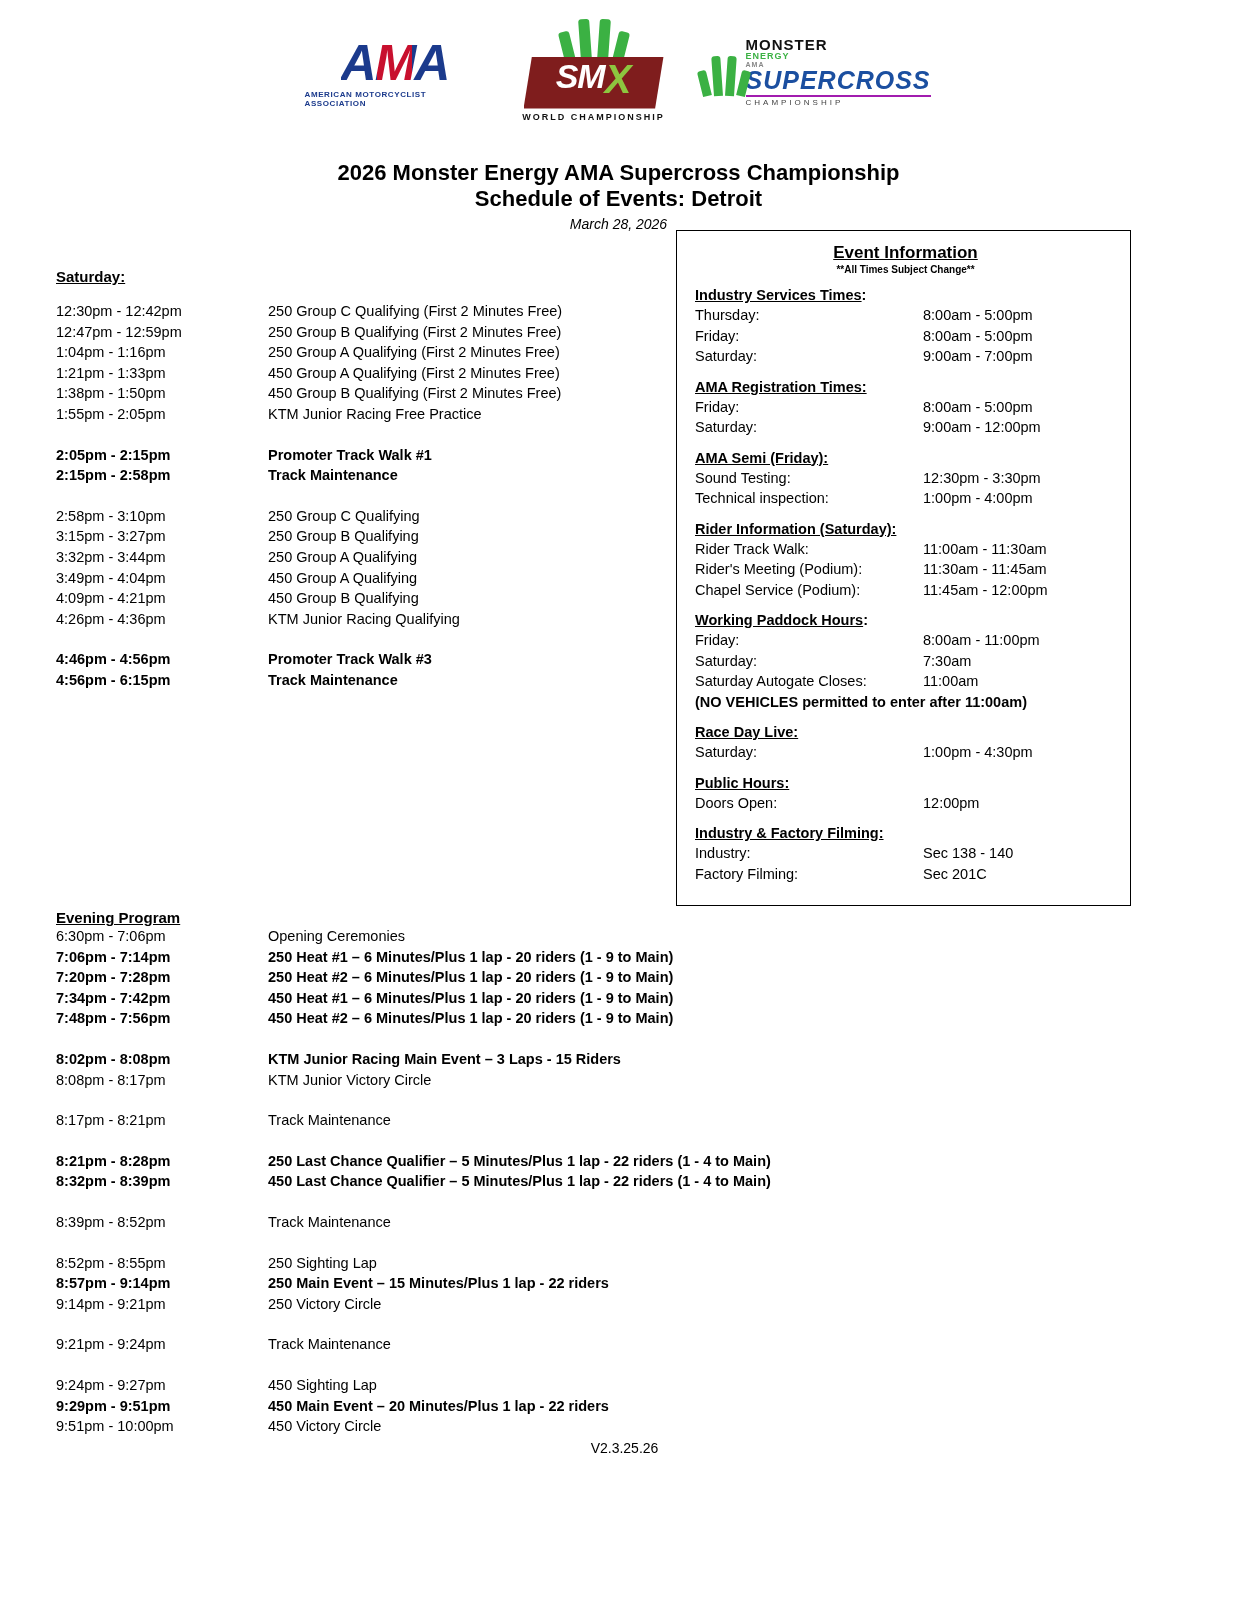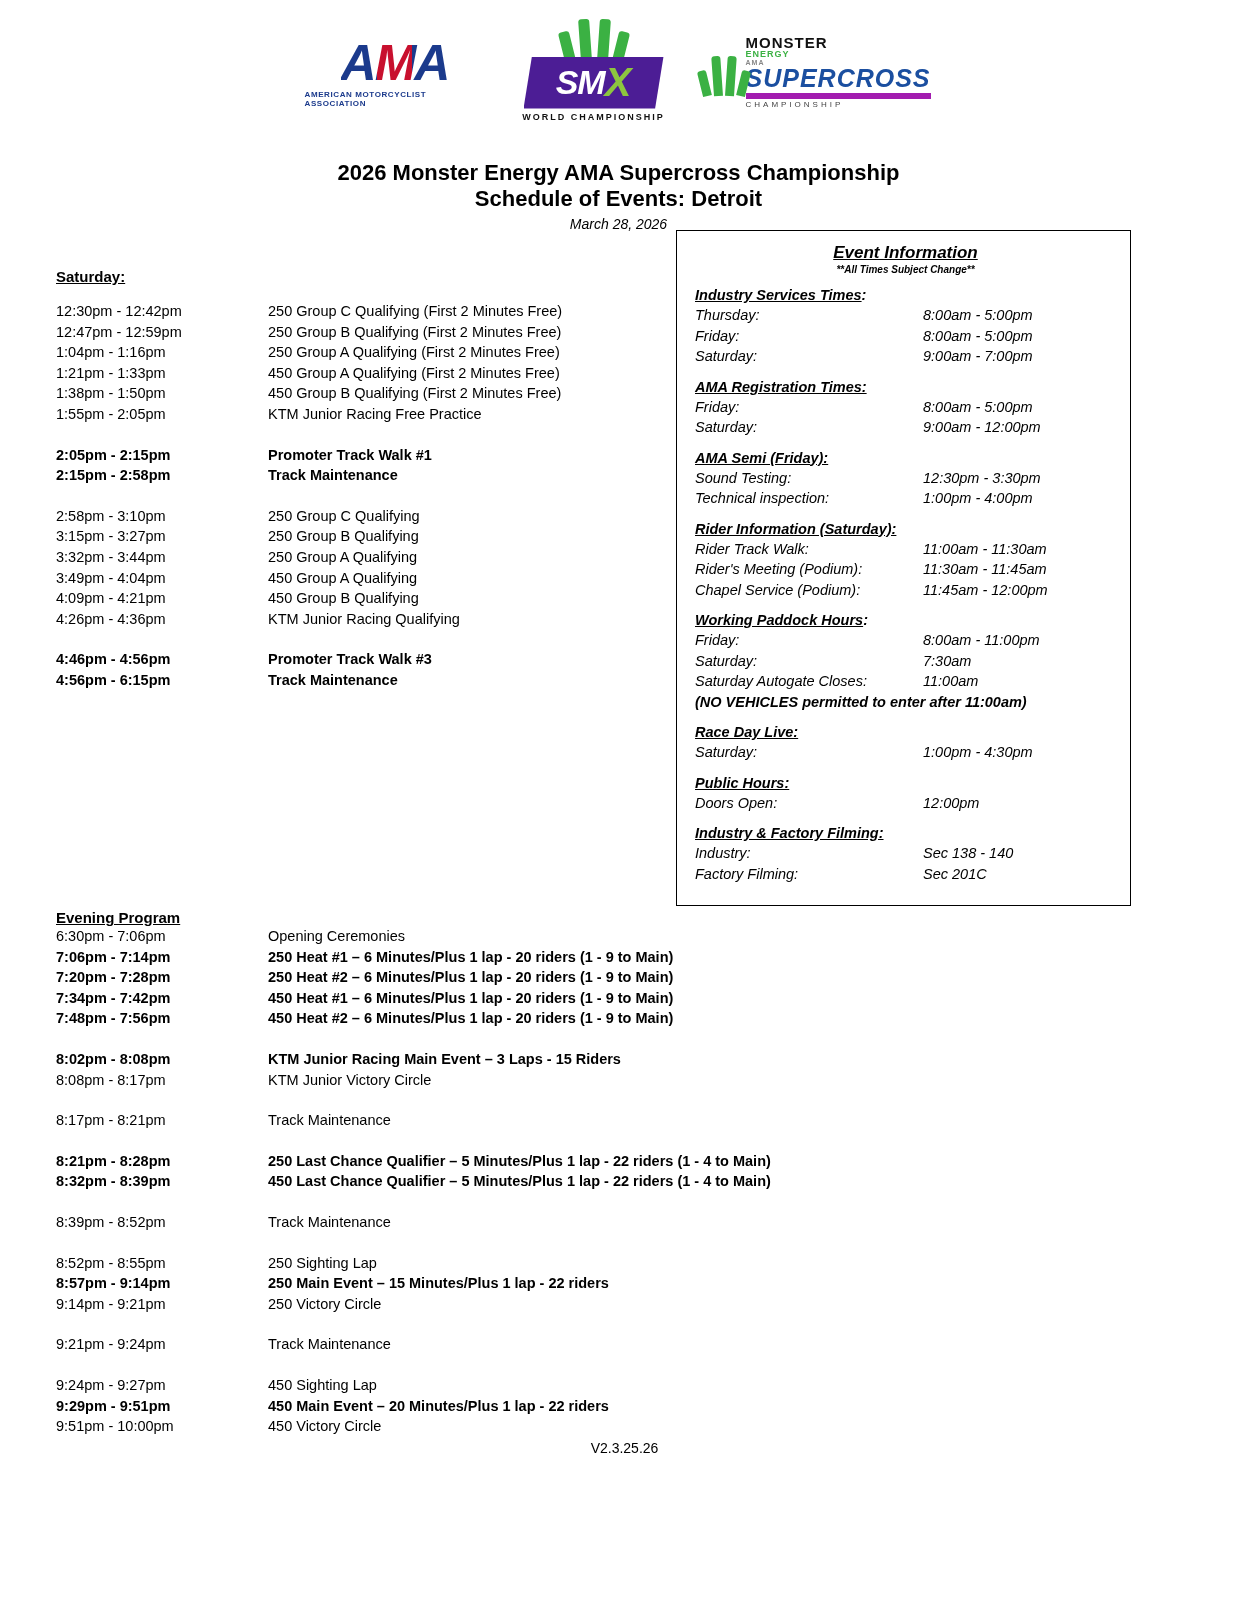--- a/index.html
+++ b/index.html
@@ -62,22 +62,22 @@
     margin-bottom: -4px;
   }
   .claw-bar {
     position: absolute; bottom: 0;
     width: 11px; background: #3bb143;
     border-radius: 3px 3px 0 0;
     transform-origin: bottom center;
   }
   .smx-box {
     width: 140px; height: 52px;
-    background: #4c1d95;
-    display: flex; align-items: center; justify-content: center;
+    background: #7f1d1d;
+    display: flex; align-items: flex-start; justify-content: center;
     position: relative;
     clip-path: polygon(6% 0, 100% 0, 94% 100%, 0 100%);
   }
   .smx-text {
     font-size: 34px; font-weight: bold; font-style: italic;
     color: #ffffff; letter-spacing: -1px;
   }
   .smx-x {
     color: #8dc63f;
     font-size: 40px;
@@ -104,21 +104,21 @@
   .sx-energy {
     font-size: 9px; font-weight: bold; letter-spacing: 1px; color: #3bb143;
   }
   .sx-ama { font-size: 7px; font-weight: bold; color: #888; letter-spacing: 1px;}
   .sx-super {
     font-size: 25px; font-weight: bold; font-style: italic;
     letter-spacing: 1px; color: #1b4fa0;
   }
   .sx-champ {
     font-size: 8px; letter-spacing: 3px; color: #444; margin-top: 2px;
-    border-top: 6px solid #a21caf; padding-top: 2px;
+    border-top: 2px solid #a21caf; padding-top: 2px;
   }
 
   
   .title-block { position: absolute; top: 160px; left: 0; right: 0; text-align: center; }
   .title-line1, .title-line2 {
     font-size: 22px; font-weight: bold; line-height: 26px;
   }
   .title-date {
     font-size: 14px; font-style: italic; margin-top: 4px;
   }
@@ -146,21 +146,20 @@
     text-align: center; font-size: 14px;
   }
 
   
   .info-panel {
     position: absolute;
     left: 676px; top: 230px;
     width: 455px; height: 676px;
     border: 1.5px solid #000;
     padding: 12px 14px 0 18px;
-    font-style: italic;
   }
   .info-title {
     text-align: center; font-size: 17px; font-weight: bold;
     text-decoration: underline; line-height: 20px;
   }
   .info-sub { text-align: center; font-size: 10px; font-weight: bold; margin-top: 1px; }
   .sect { margin-top: 10px; }
   .sect-head {
     font-size: 14.5px; font-weight: bold; line-height: 20px;
   }

